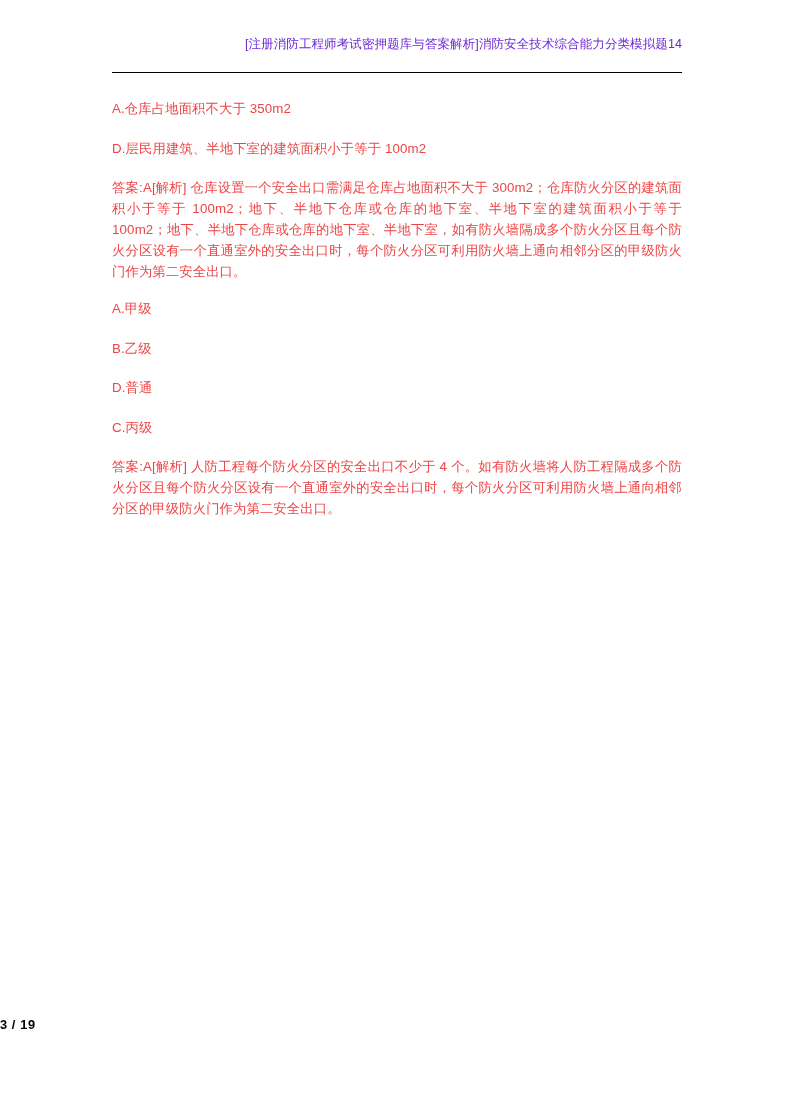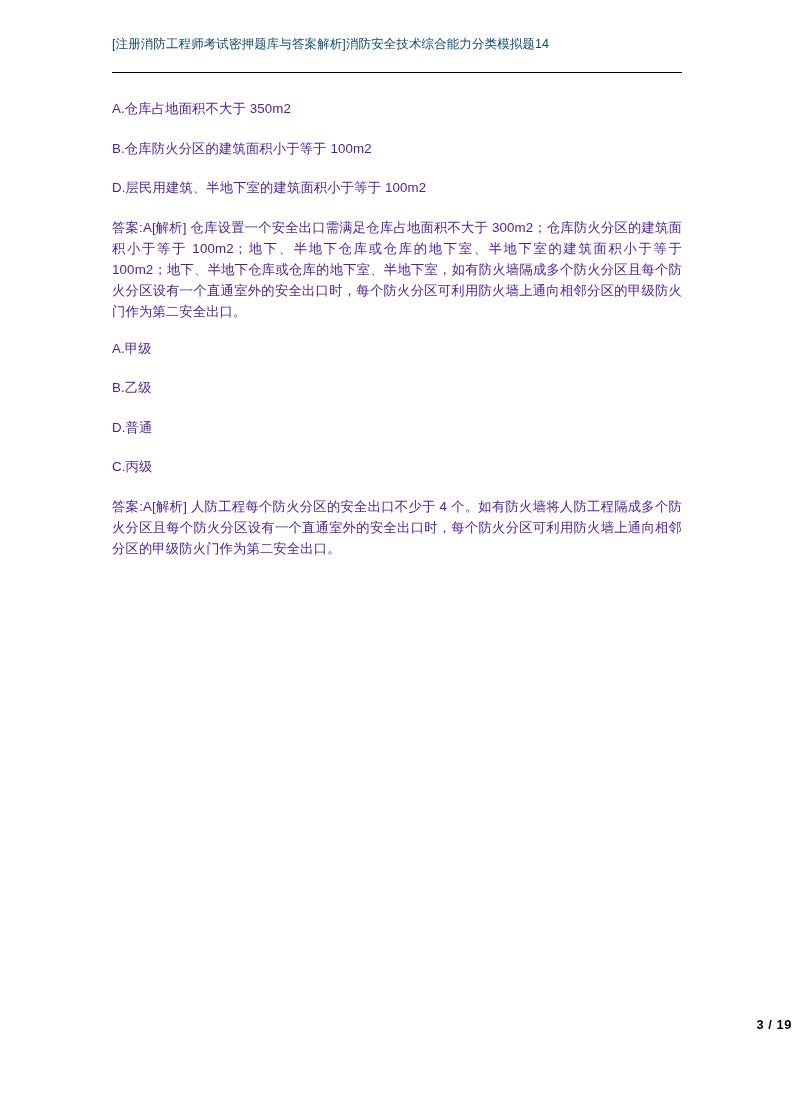--- a/index.html
+++ b/index.html
@@ -20,80 +20,79 @@
     width: 792px;
     height: 1120px;
     box-sizing: border-box;
     padding: 0;
   }
   .header {
     position: absolute;
     top: 36px;
     left: 112px;
     width: 570px;
-    text-align: left;
+    text-align: right;
     font-size: 12.5px;
-    color: #0c4a6e;
+    color: #6d28d9;
     letter-spacing: 0.1px;
     line-height: 1.3;
   }
   .header-rule {
     position: absolute;
     top: 72px;
     left: 112px;
     width: 570px;
     height: 1px;
     background: #000000;
   }
   .content {
     position: absolute;
     top: 98px;
     left: 112px;
     width: 570px;
   }
   .para {
     font-size: 13.3px;
     line-height: 1.58;
-    color: #4c1d95;
+    color: #ef4444;
     text-align: justify;
     margin: 0 0 0 0;
     letter-spacing: 0.15px;
   }
   .opt {
     margin-bottom: 18.5px;
   }
   .block {
     margin-bottom: 16px;
   }
   .q-indent {
     text-indent: 0;
   }
   .footer {
     position: absolute;
     top: 1017px;
     left: 0;
     width: 792px;
-    text-align: right;
+    text-align: left;
     font-size: 12.8px;
     font-weight: bold;
     color: #000000;
     letter-spacing: 0.6px;
   }
 </style>
 </head>
 <body>
 
 <div class="page">
 
   <div class="header">[注册消防工程师考试密押题库与答案解析]消防安全技术综合能力分类模拟题14</div>
   <div class="header-rule"></div>
 
   <div class="content">
     <p class="para opt">A.仓库占地面积不大于 350m2</p>
-    <p class="para opt">B.仓库防火分区的建筑面积小于等于 100m2</p>
     <p class="para opt">D.层民用建筑、半地下室的建筑面积小于等于 100m2</p>
     <p class="para block">答案:A[解析] 仓库设置一个安全出口需满足仓库占地面积不大于 300m2；仓库防火分区的建筑面积小于等于 100m2；地下、半地下仓库或仓库的地下室、半地下室的建筑面积小于等于 100m2；地下、半地下仓库或仓库的地下室、半地下室，如有防火墙隔成多个防火分区且每个防火分区设有一个直通室外的安全出口时，每个防火分区可利用防火墙上通向相邻分区的甲级防火门作为第二安全出口。</p>
     <p class="para opt">A.甲级</p>
     <p class="para opt">B.乙级</p>
     <p class="para opt">D.普通</p>
     <p class="para opt">C.丙级</p>
     <p class="para block">答案:A[解析] 人防工程每个防火分区的安全出口不少于 4 个。如有防火墙将人防工程隔成多个防火分区且每个防火分区设有一个直通室外的安全出口时，每个防火分区可利用防火墙上通向相邻分区的甲级防火门作为第二安全出口。</p>
   </div>
 
   <div class="footer">3 / 19</div>

